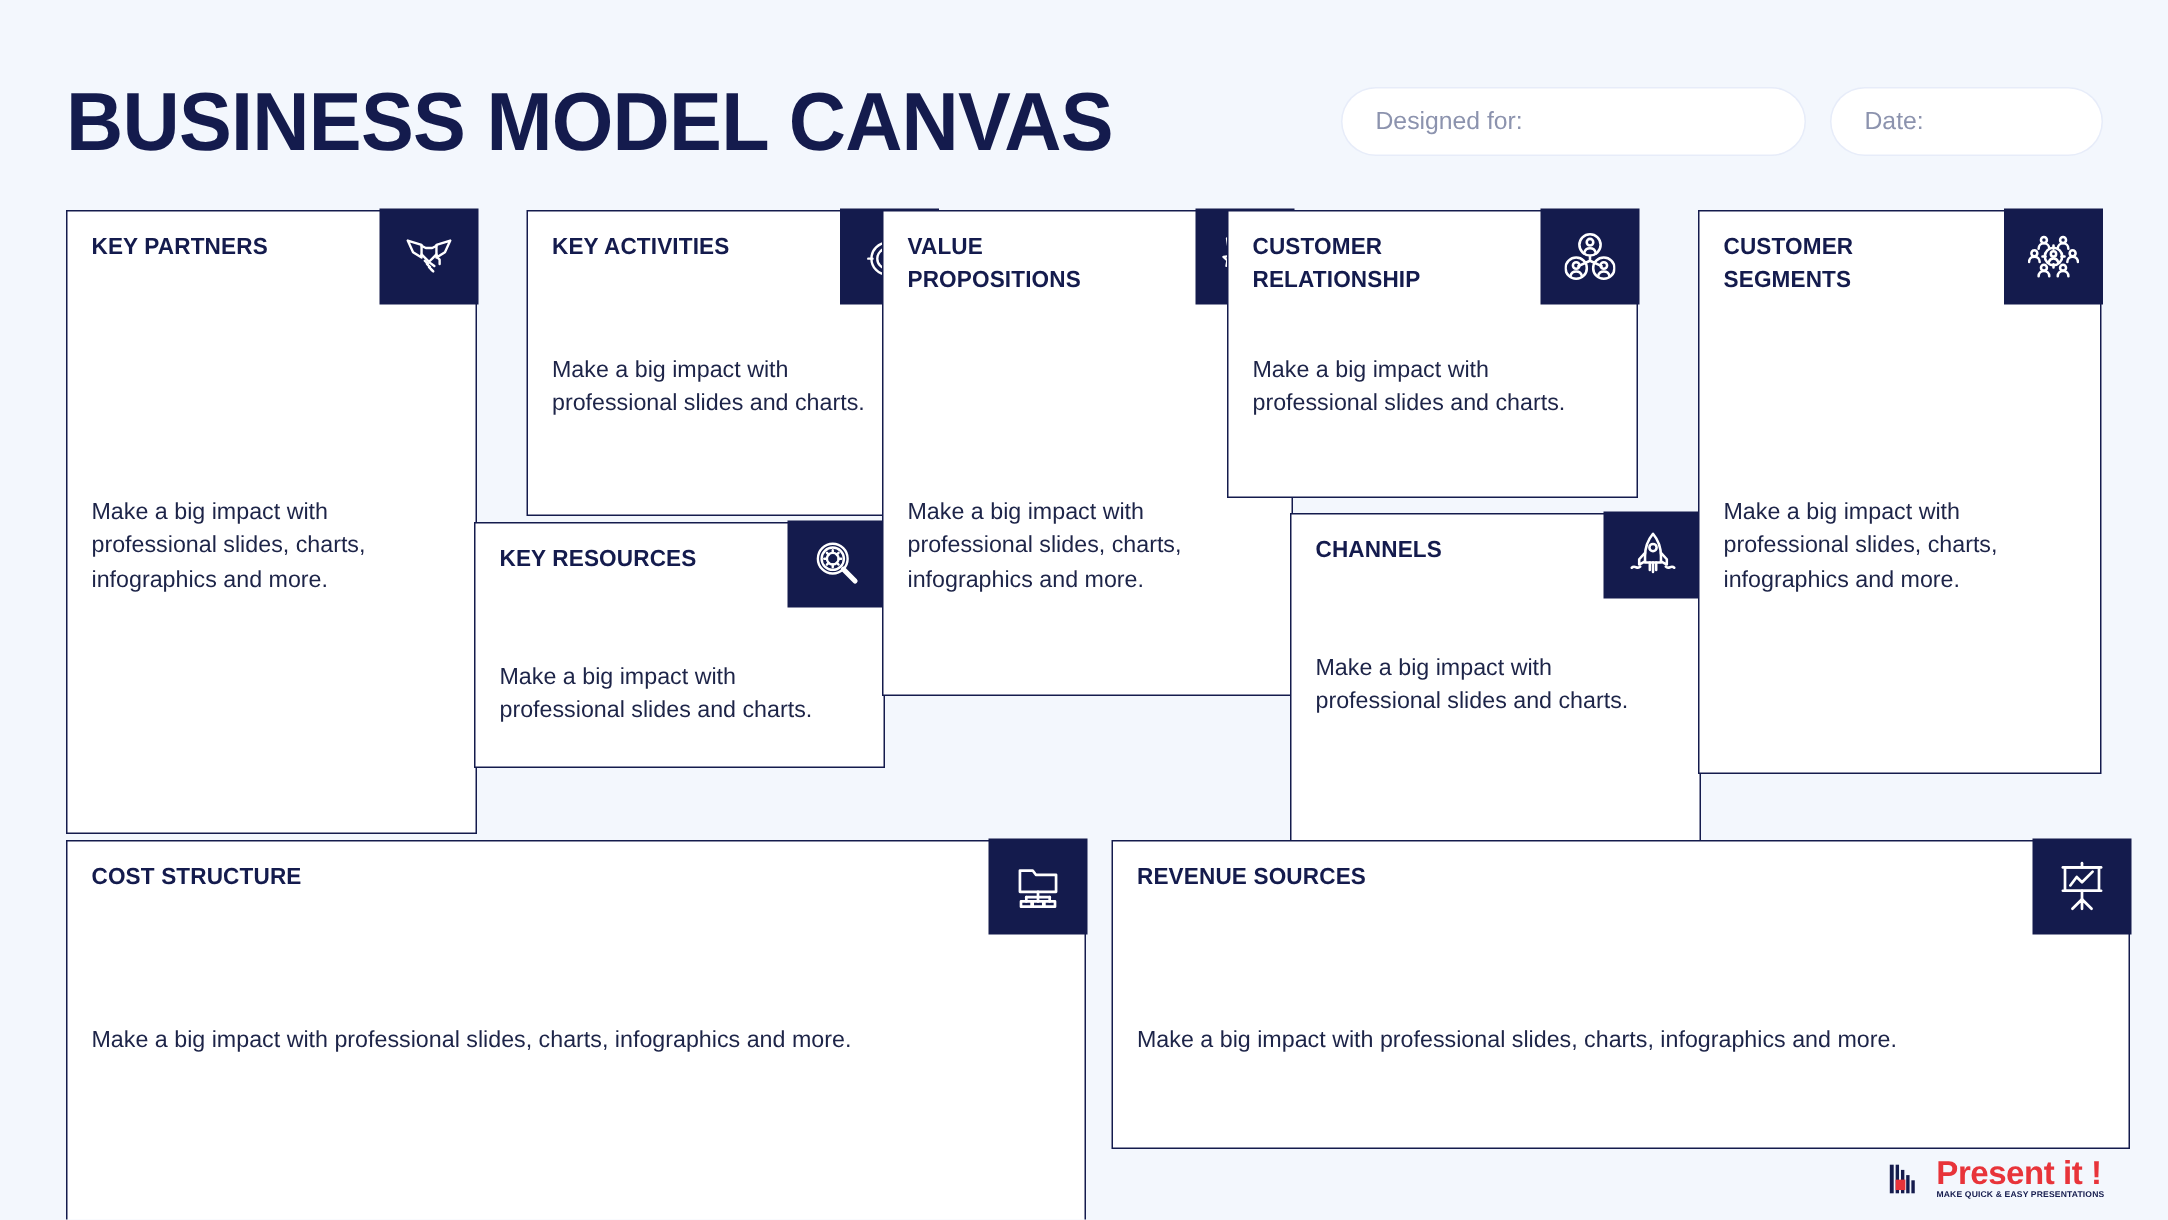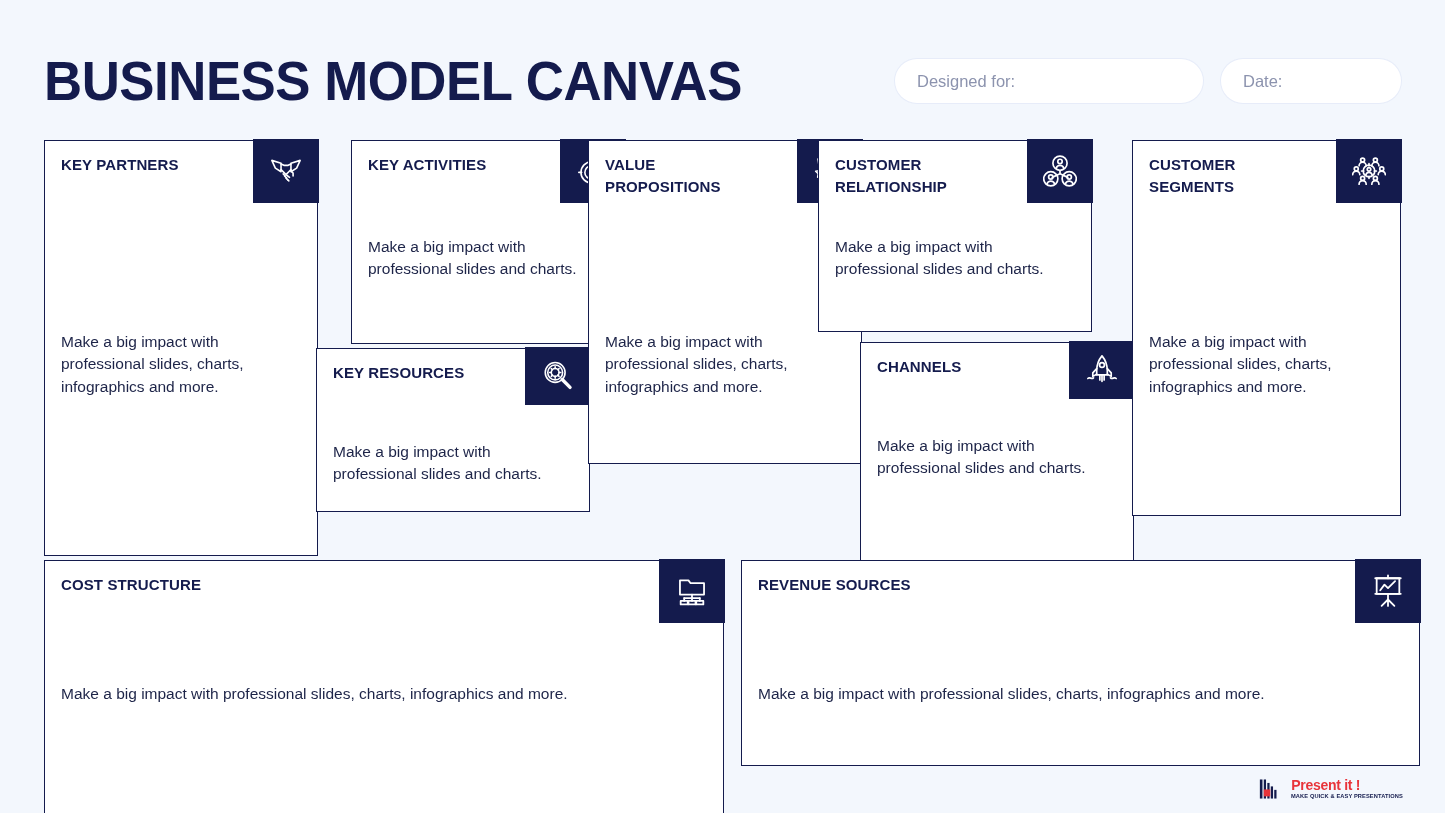--- a/index.html
+++ b/index.html
@@ -192,21 +192,21 @@
     align-items: center;
     gap: 6px;
   }
   .brand-mark {
     width: 26px;
     height: 24px;
     flex: none;
   }
   .brand-text { line-height: 1; }
   .brand-name {
-    font-size: 14px;
+    font-size: 22px;
     font-weight: 700;
     color: #e8343a;
     letter-spacing: -0.3px;
     white-space: nowrap;
     display: block;
   }
   .brand-tagline {
     font-size: 5.6px;
     font-weight: 700;
     color: #141b4d;

